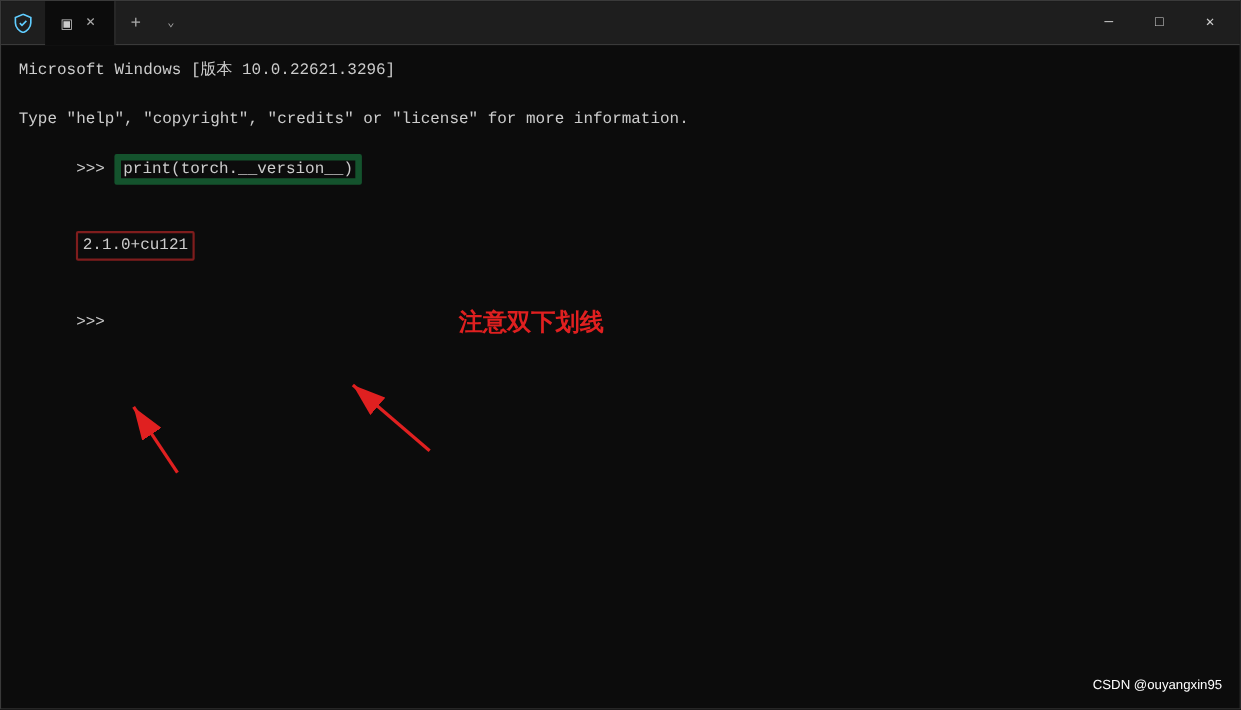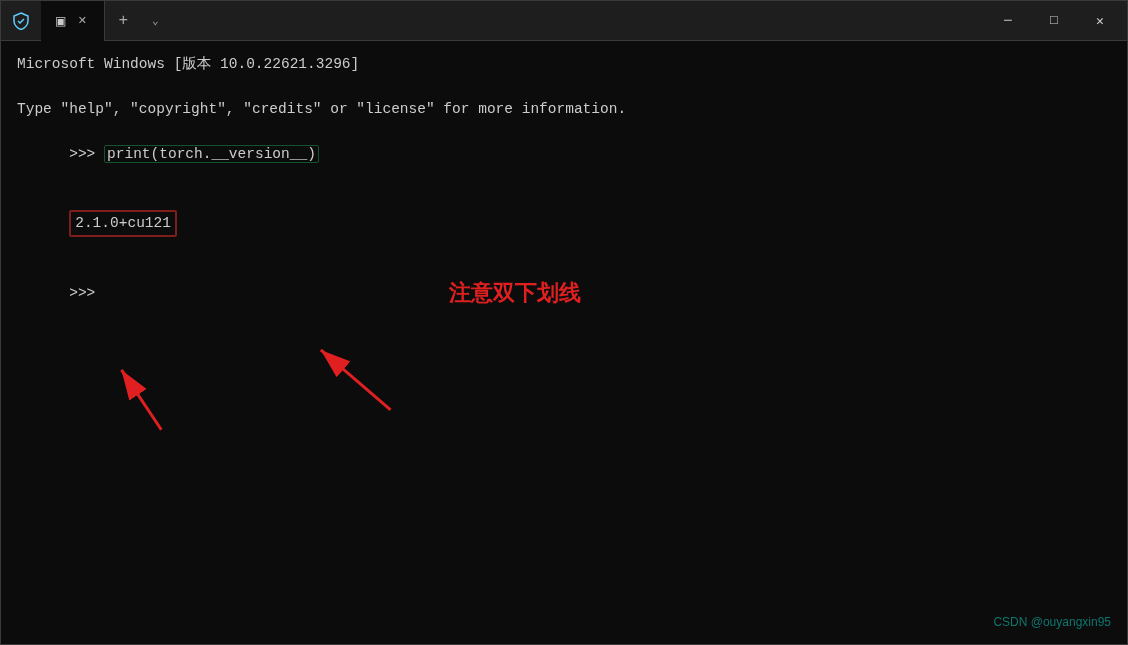--- a/index.html
+++ b/index.html
@@ -125,47 +125,47 @@
 
     .highlighted-box-orange {
       display: inline;
       border: 2px solid #ff8c00;
       border-radius: 2px;
       padding: 0 2px;
     }
 
     .highlighted-box-red {
       display: inline;
-      border: 1px solid #14532d;
+      border: 6px solid #14532d;
       border-radius: 2px;
       padding: 0 2px;
     }
 
     .output-box-red {
       display: inline-block;
       border: 2px solid #7f1d1d;
       border-radius: 2px;
       padding: 0 4px;
     }
 
     .annotation-text {
       position: absolute;
       color: #e02020;
       font-size: 22px;
       font-family: 'Microsoft YaHei', 'SimHei', sans-serif;
       font-weight: bold;
-      left: 448px;
+      left: 416px;
       top: 235px;
     }
 
     .watermark {
       position: absolute;
       bottom: 12px;
       right: 16px;
-      color: #0f766e;
+      color: #ffffff;
       font-size: 12px;
       font-family: 'Segoe UI', sans-serif;
     }
 
     
     .arrows-layer {
       position: absolute;
       top: 0;
       left: 0;
       width: 100%;

